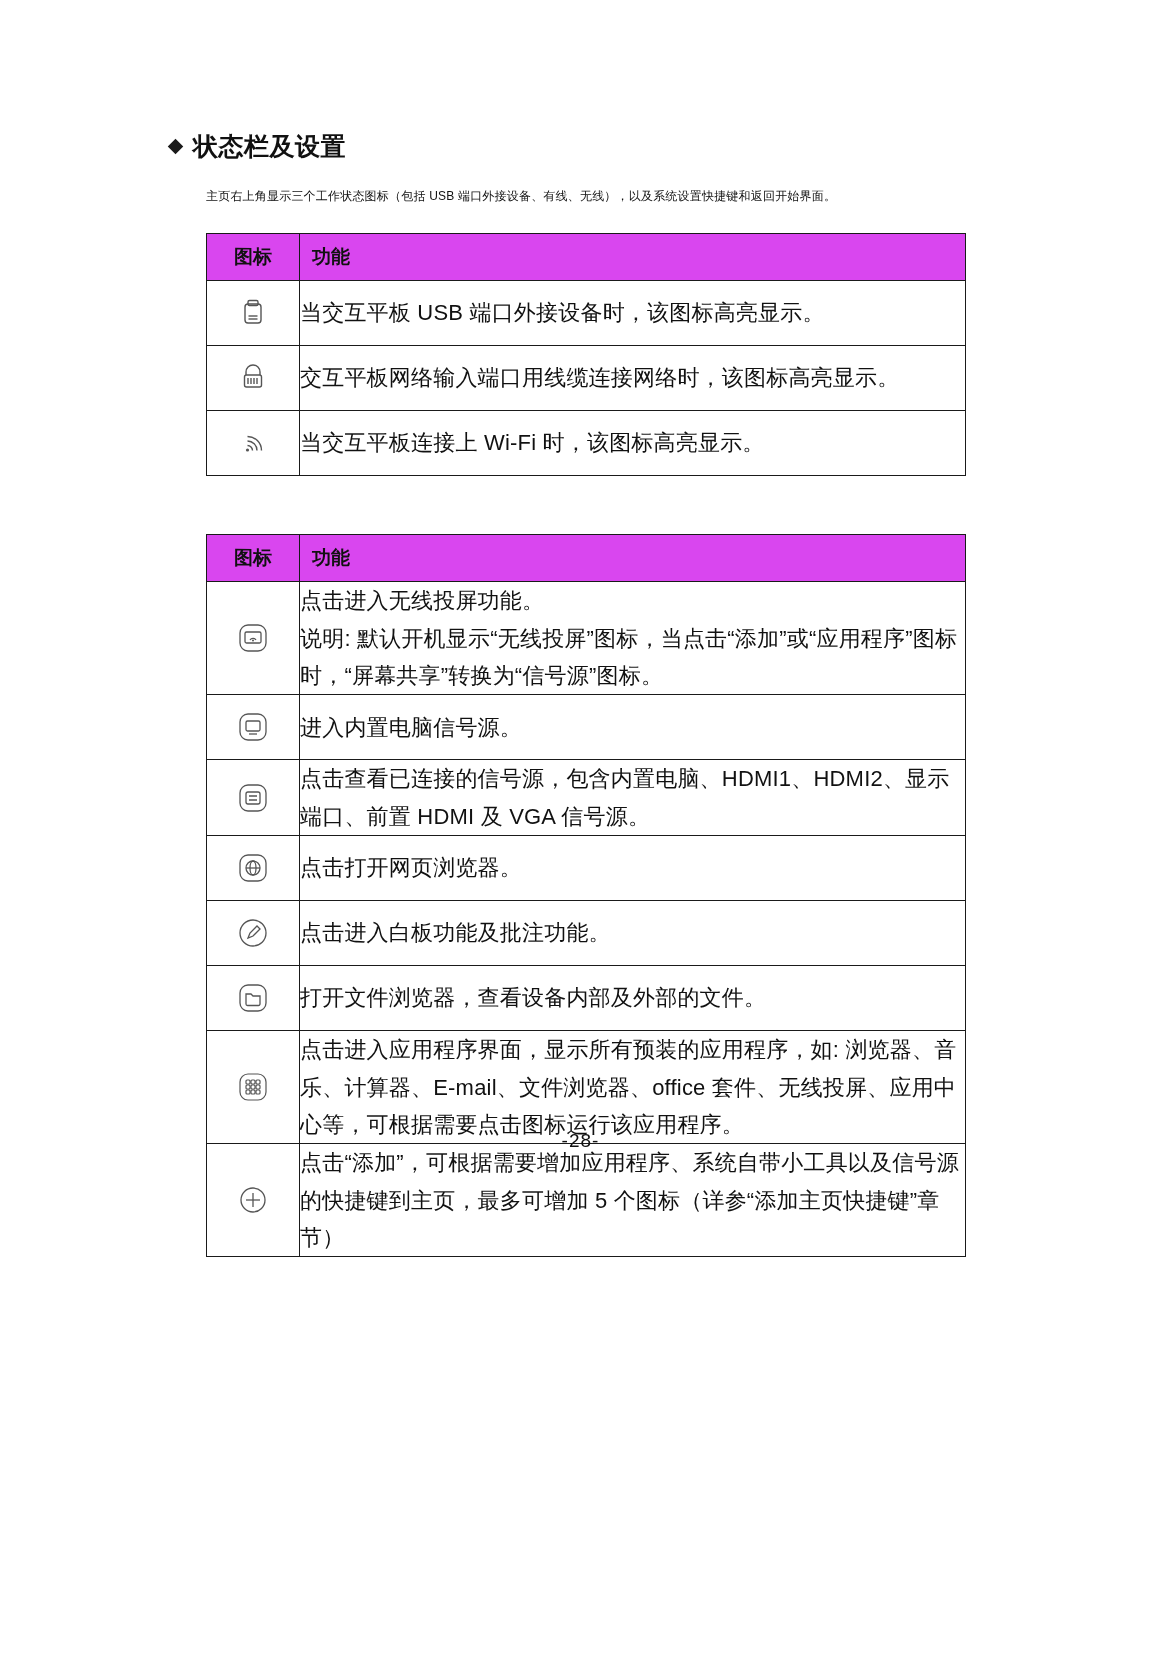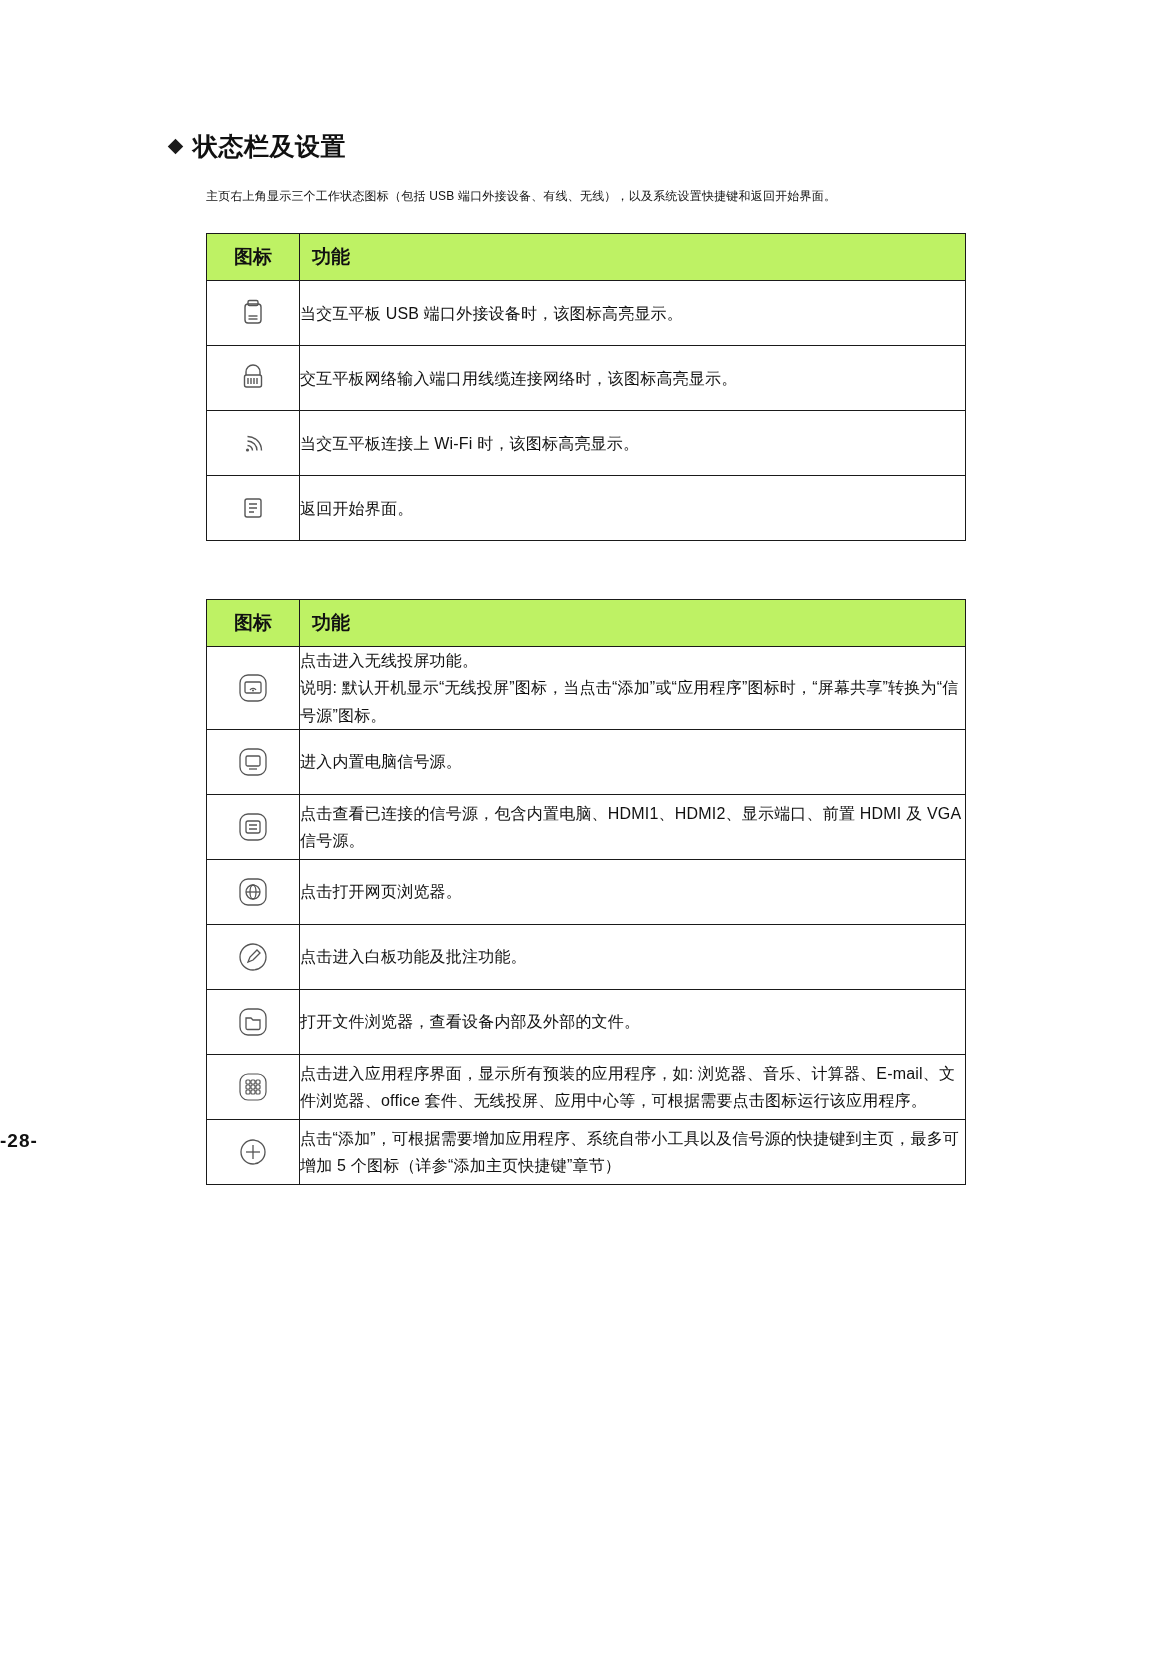--- a/index.html
+++ b/index.html
@@ -53,58 +53,59 @@
     margin-left: 36px;
     table-layout: fixed;
   }
   table.doc-table th,
   table.doc-table td {
     border: 1.5px solid #1a1a1a;
     padding: 0;
     vertical-align: middle;
   }
   table.doc-table thead th {
-    background: #bef264;
+    background: #d946ef;
     height: 46px;
     font-size: 19px;
     font-weight: bold;
     text-align: left;
   }
   .th-icon { width: 92px; text-align: center !important; }
   .th-icon .inner { padding: 0; text-align: center; }
   .th-func .inner { padding-left: 12px; }
   .cell-icon {
     width: 92px;
     text-align: center;
   }
   .cell-func {
     padding: 10px 14px 10px 12px;
-    font-size: 16px;
+    font-size: 22px;
     line-height: 1.7;
     letter-spacing: 0.2px;
   }
   .icon-box {
     width: 46px;
     height: 46px;
     margin: 9px auto;
     display: flex;
     align-items: center;
     justify-content: center;
     border-radius: 6px;
   }
   .icon-box svg { display: block; }
   .spacer-1 { height: 48px; }
   .spacer-2 { height: 44px; }
   .page-number {
     position: absolute;
     left: 0;
     right: 5px;
     bottom: 58px;
+    text-align: center;
     font-size: 19px;
-    font-weight: bold;
+    font-weight: normal;
     letter-spacing: 1px;
   }
 </style>
 </head>
 <body>
 
 <div class="page">
 
   <div class="section-heading">
     <span class="diamond"></span>
@@ -158,31 +159,20 @@
           <div class="icon-box">
             <svg width="34" height="34" viewBox="0 0 34 34" fill="none" stroke="#555" stroke-width="1.4">
               <circle cx="11.5" cy="24" r="1.6" fill="#555" stroke="none"></circle>
               <path d="M11.5 19.5 a5 5 0 0 1 5 5"></path>
               <path d="M11.5 15 a9.5 9.5 0 0 1 9.5 9.5"></path>
               <path d="M11.5 10.5 a14 14 0 0 1 14 14"></path>
             </svg>
           </div>
         </td>
         <td class="cell-func">当交互平板连接上 Wi-Fi 时，该图标高亮显示。</td>
-      </tr>
-      <tr>
-        <td class="cell-icon">
-          <div class="icon-box">
-            <svg width="34" height="34" viewBox="0 0 34 34" fill="none" stroke="#555" stroke-width="1.4">
-              <rect x="9" y="8" width="16" height="18" rx="2"></rect>
-              <path d="M13 13 h8 M13 17 h8 M13 21 h5"></path>
-            </svg>
-          </div>
-        </td>
-        <td class="cell-func">返回开始界面。</td>
       </tr>
     </tbody>
   </table>
 
   <div class="spacer-1"></div>
 
 
   <div class="spacer-2" style="height:10px"></div>
 
   <table class="doc-table">

